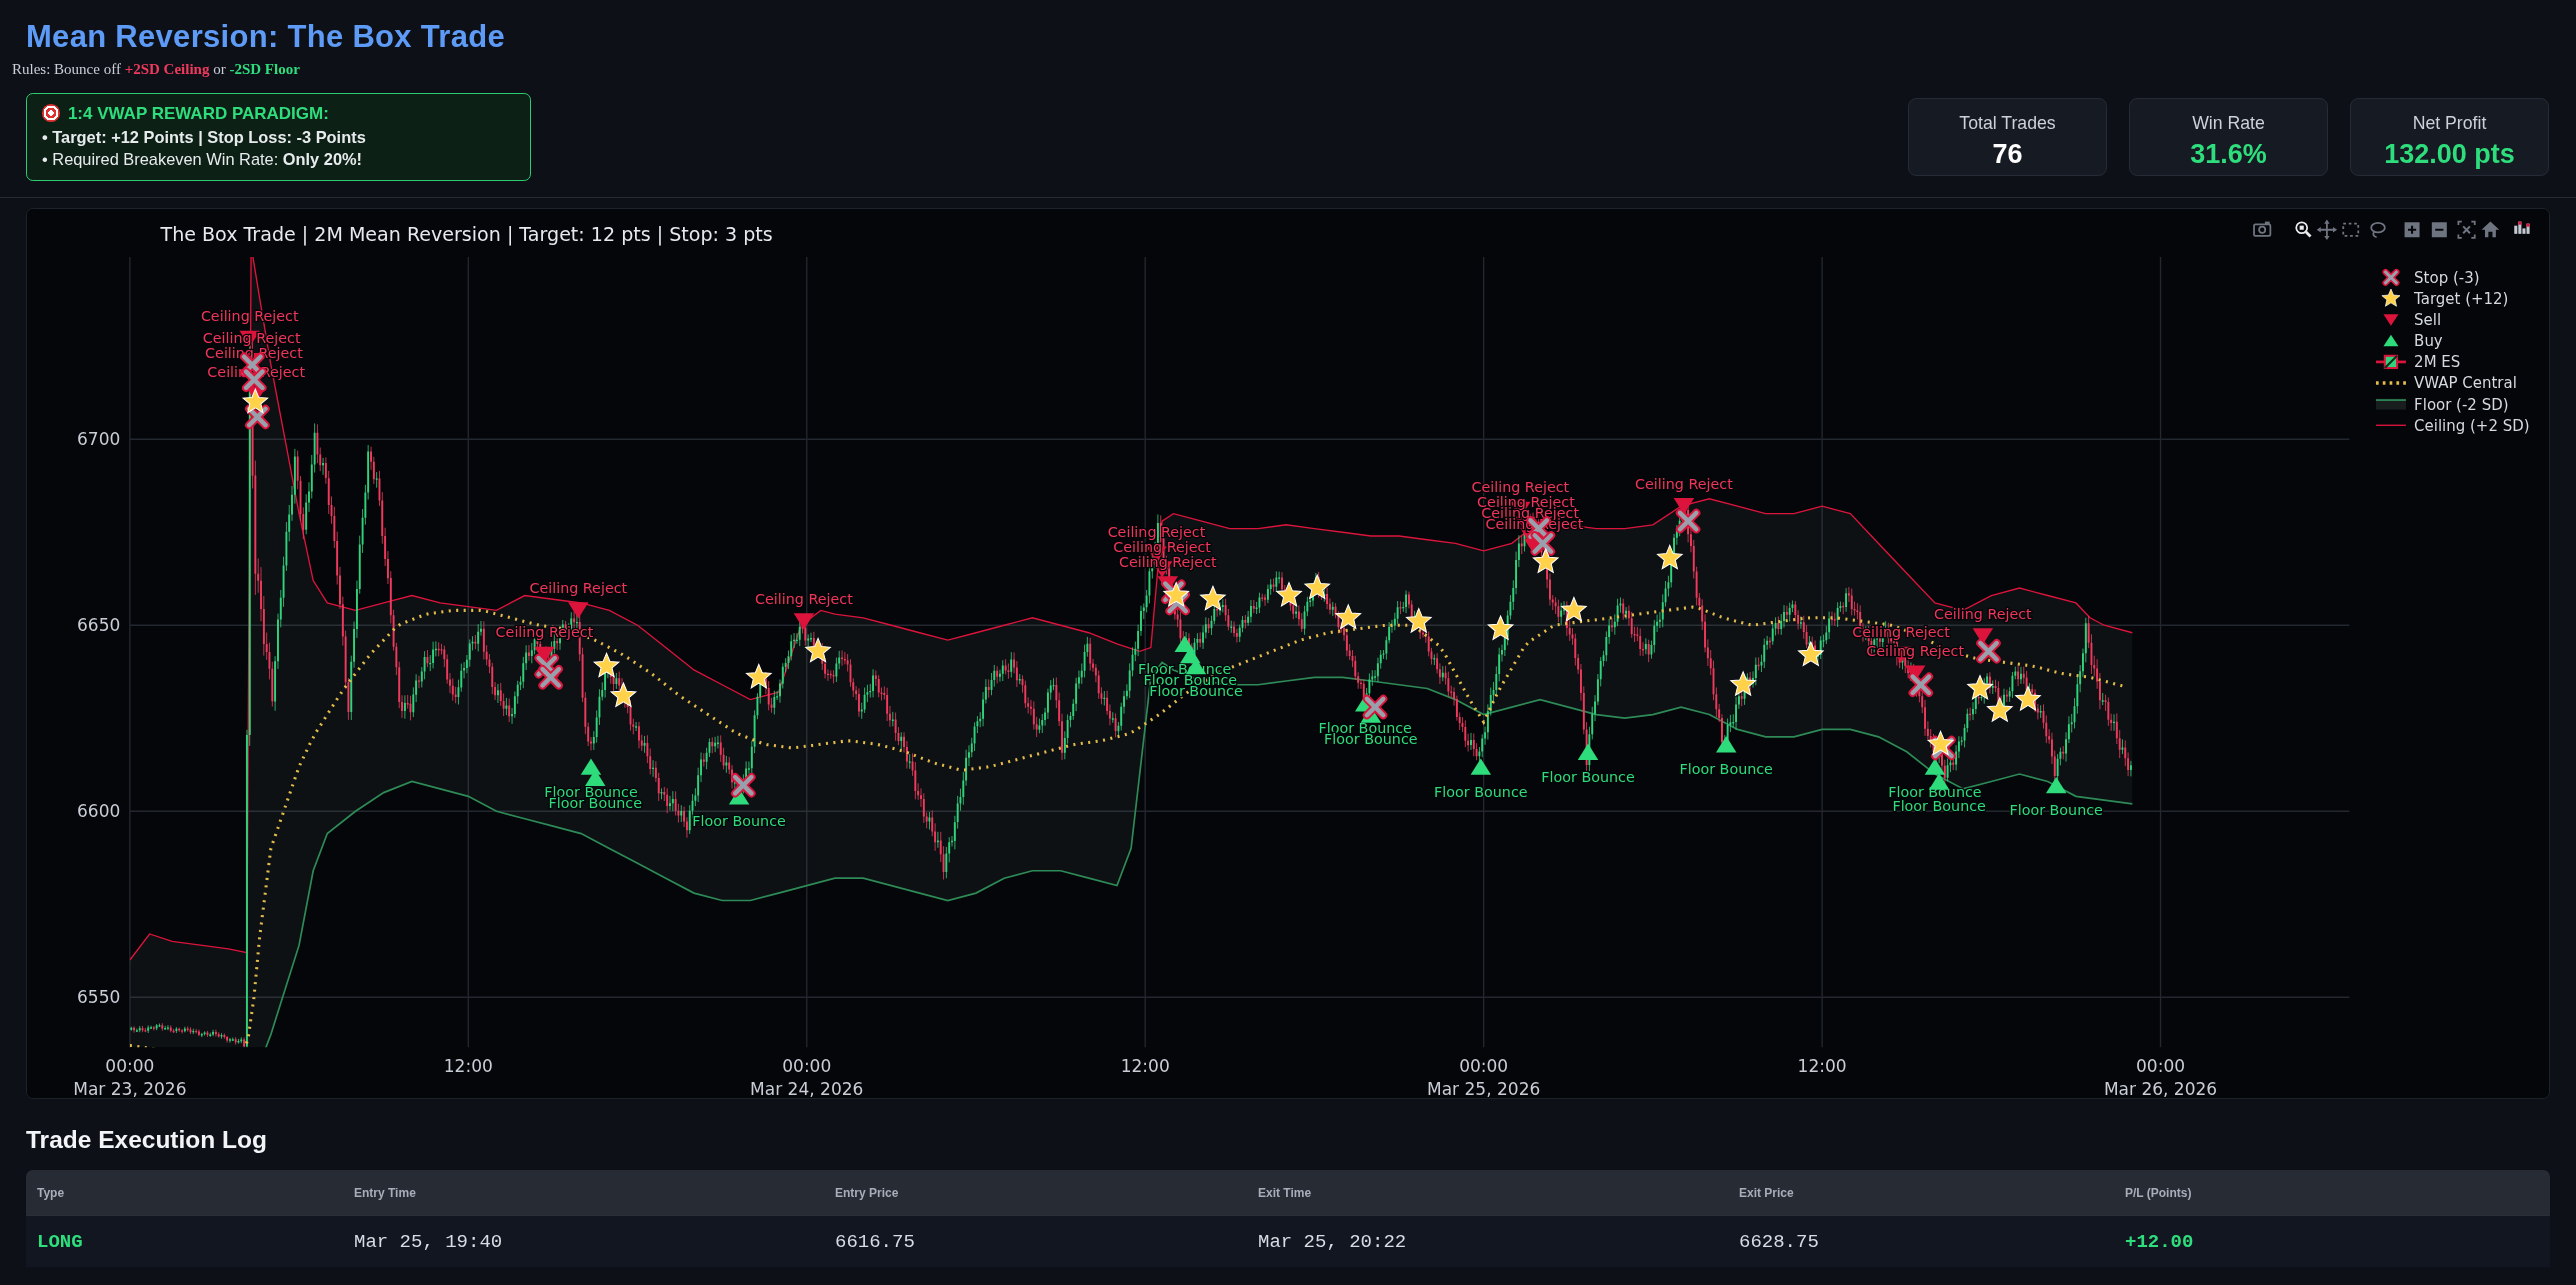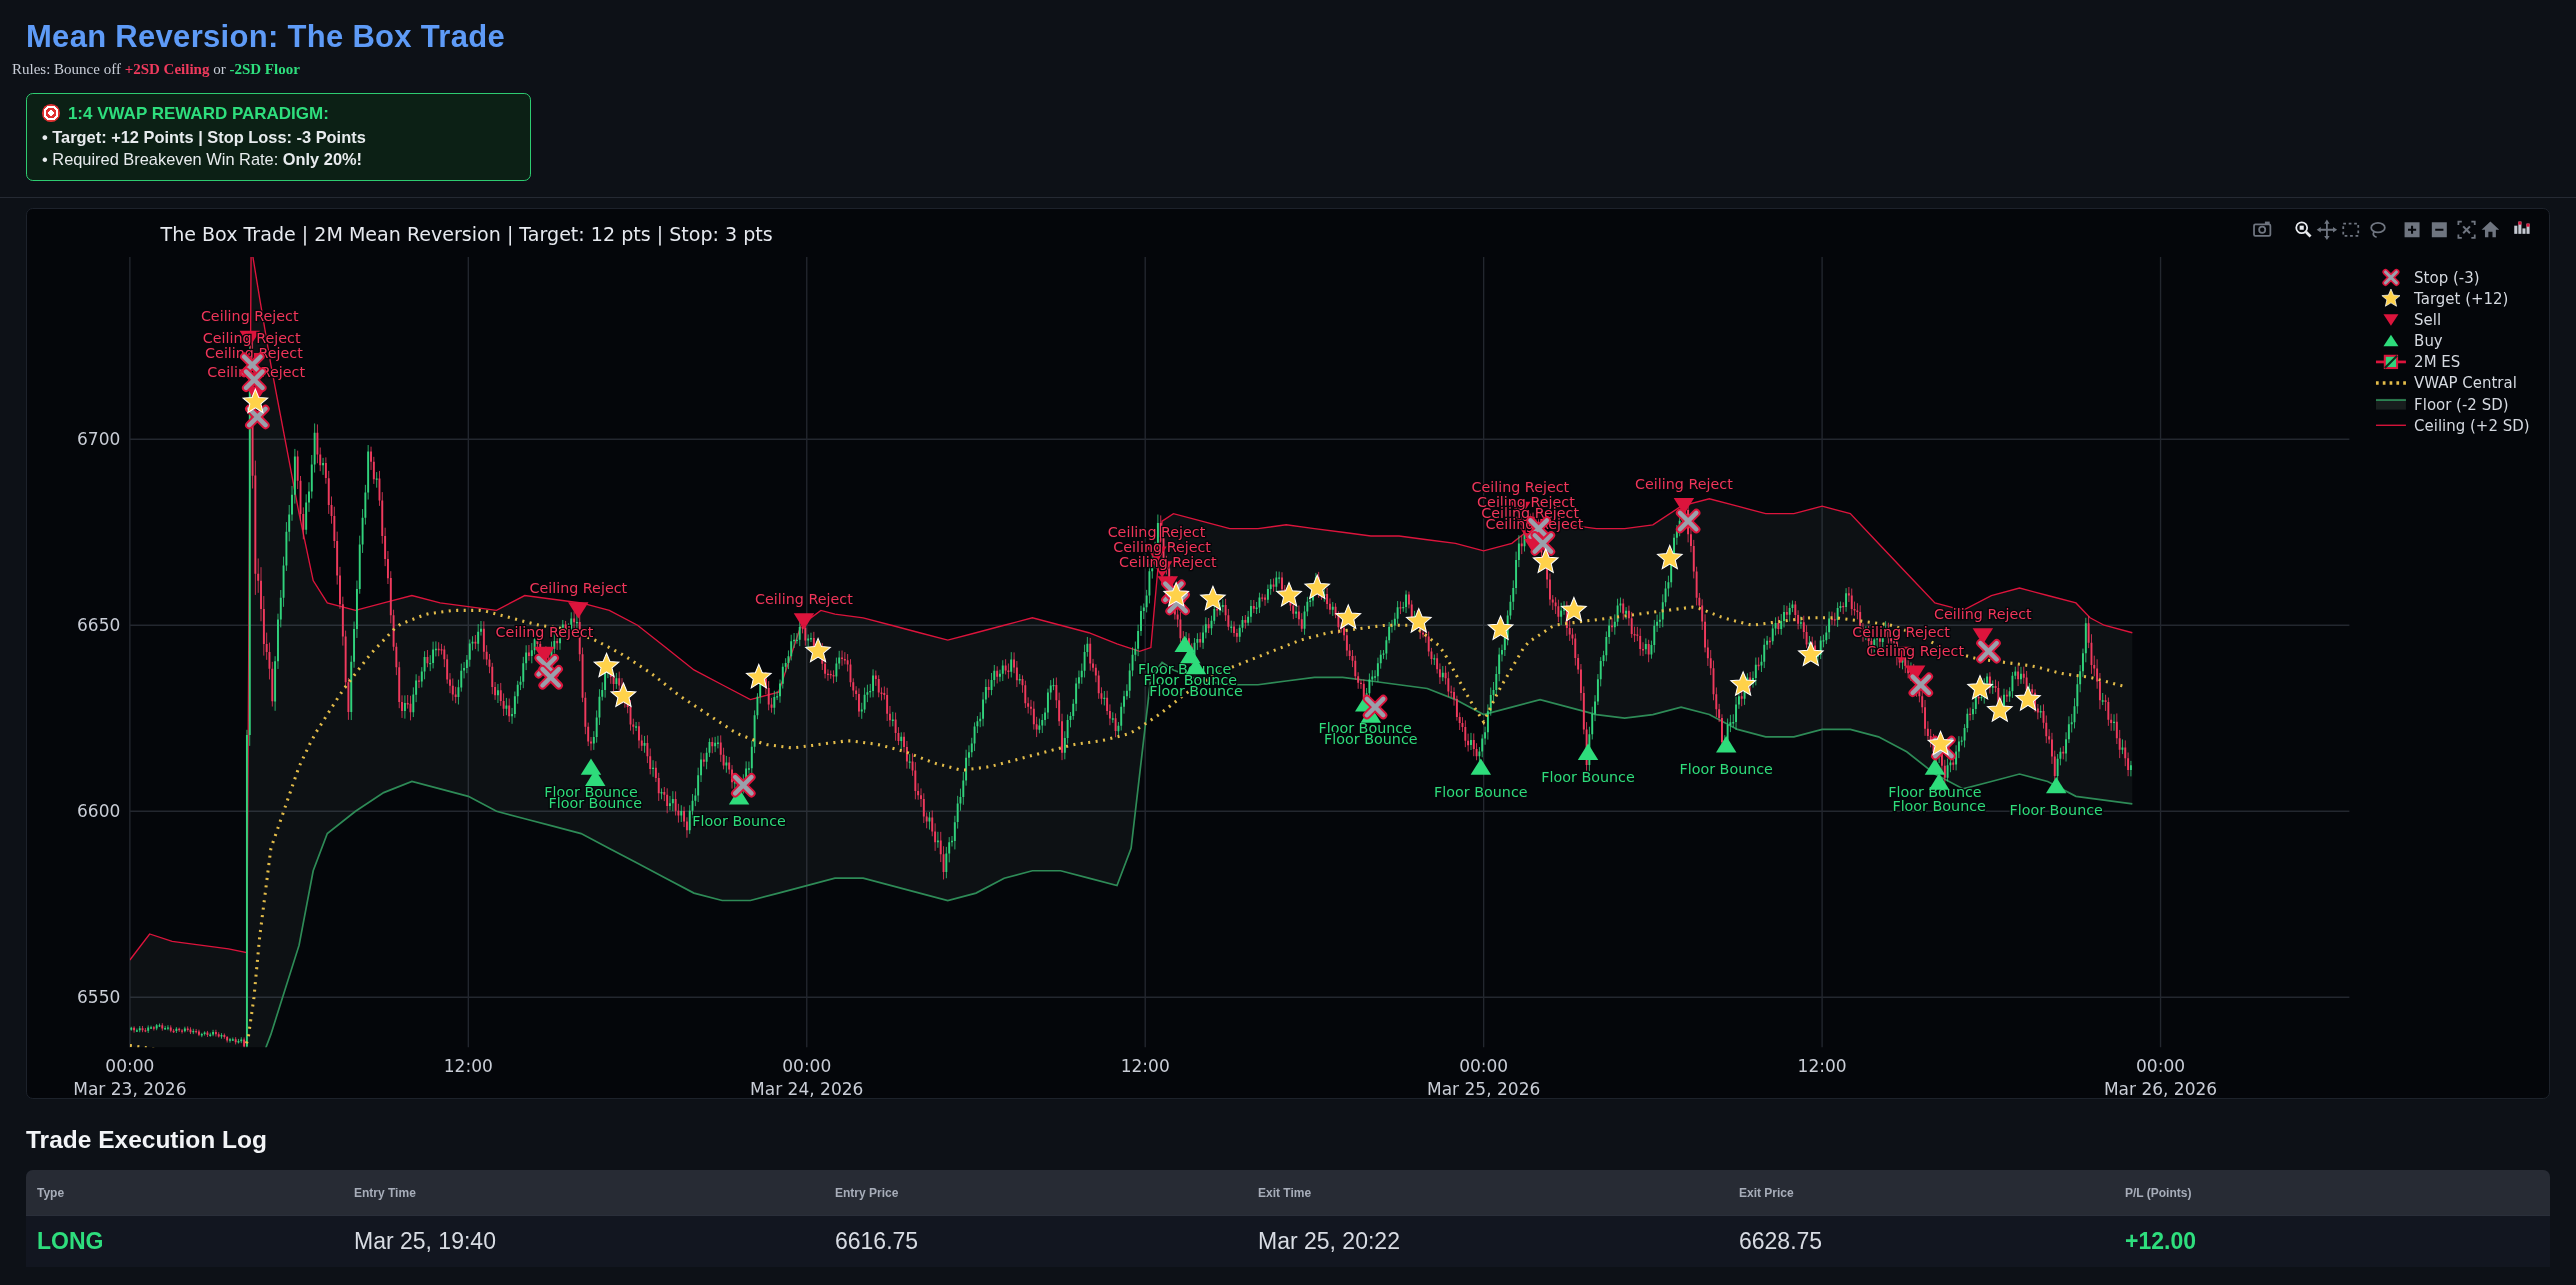--- a/index.html
+++ b/index.html
@@ -24,39 +24,53 @@
   hr.divider{border:none;border-top:1.4px solid #252a33;margin:16.4px 0 0 0;}
   .chart-card{margin:9.5px 26px 0 26px;height:889px;background:#04060a;border:0.7px solid #1d222b;border-radius:6.8px;
               position:relative;overflow:hidden;}
   .chart-card svg{display:block;width:100%;height:100%;font-family:"DejaVu Sans",sans-serif;}
   h2.log-title{margin:27px 0 16.4px 26px;font-size:24.5px;color:#f2f4f7;font-weight:bold;}
   .table-wrap{margin:0 26px;border-radius:6.8px 6.8px 0 0;overflow:hidden;background:#121620;}
   table{width:100%;border-collapse:collapse;table-layout:fixed;}
   thead tr{background:#272b34;height:45px;}
   th{color:#a7adb9;text-align:left;font-weight:bold;padding-left:11px;font-size:12px;}
   tbody tr{background:#121620;height:52px;border-top:1.4px solid #2a2f3a;}
-  td{color:#d8dce3;padding-left:11px;font-size:23px;}
+  td{color:#d8dce3;padding-left:11px;font-size:19px;font-family:Liberation Mono, monospace;}
   td.type-long{color:#2ede7d;font-weight:bold;}
   td.pl-pos{color:#2ede7d;font-weight:bold;}
 </style>
 </head>
 <body>
 
 <div class="page">
 
   <h1 class="title">Mean Reversion: The Box Trade</h1>
 
   <p class="rules"><span>Rules: Bounce off </span><span class="ceil">+2SD Ceiling</span><span> or </span><span class="floor">-2SD Floor</span></p>
 
   <div class="info-box">
     <div class="ib-title"><span class="bullseye"></span><span>1:4 VWAP REWARD PARADIGM:</span></div>
     <div class="ib-line ib-strong">• Target: +12 Points | Stop Loss: -3 Points</div>
     <div class="ib-line"><span>• Required Breakeven Win Rate: </span><span class="ib-strong">Only 20%!</span></div>
   </div>
 
+  <div class="stats">
+    <div class="stat-card">
+      <div class="stat-label">Total Trades</div>
+      <div class="stat-value">76</div>
+    </div>
+    <div class="stat-card">
+      <div class="stat-label">Win Rate</div>
+      <div class="stat-value green">31.6%</div>
+    </div>
+    <div class="stat-card">
+      <div class="stat-label">Net Profit</div>
+      <div class="stat-value green">132.00 pts</div>
+    </div>
+  </div>
 
   <hr class="divider">
 
   <div class="chart-card">
     <svg id="chart-svg" viewBox="0 0 3702 1304">
         <defs>
           <clipPath id="plotclip">
             <rect x="151" y="70" width="3258" height="1160"></rect>
           </clipPath>
         </defs>

